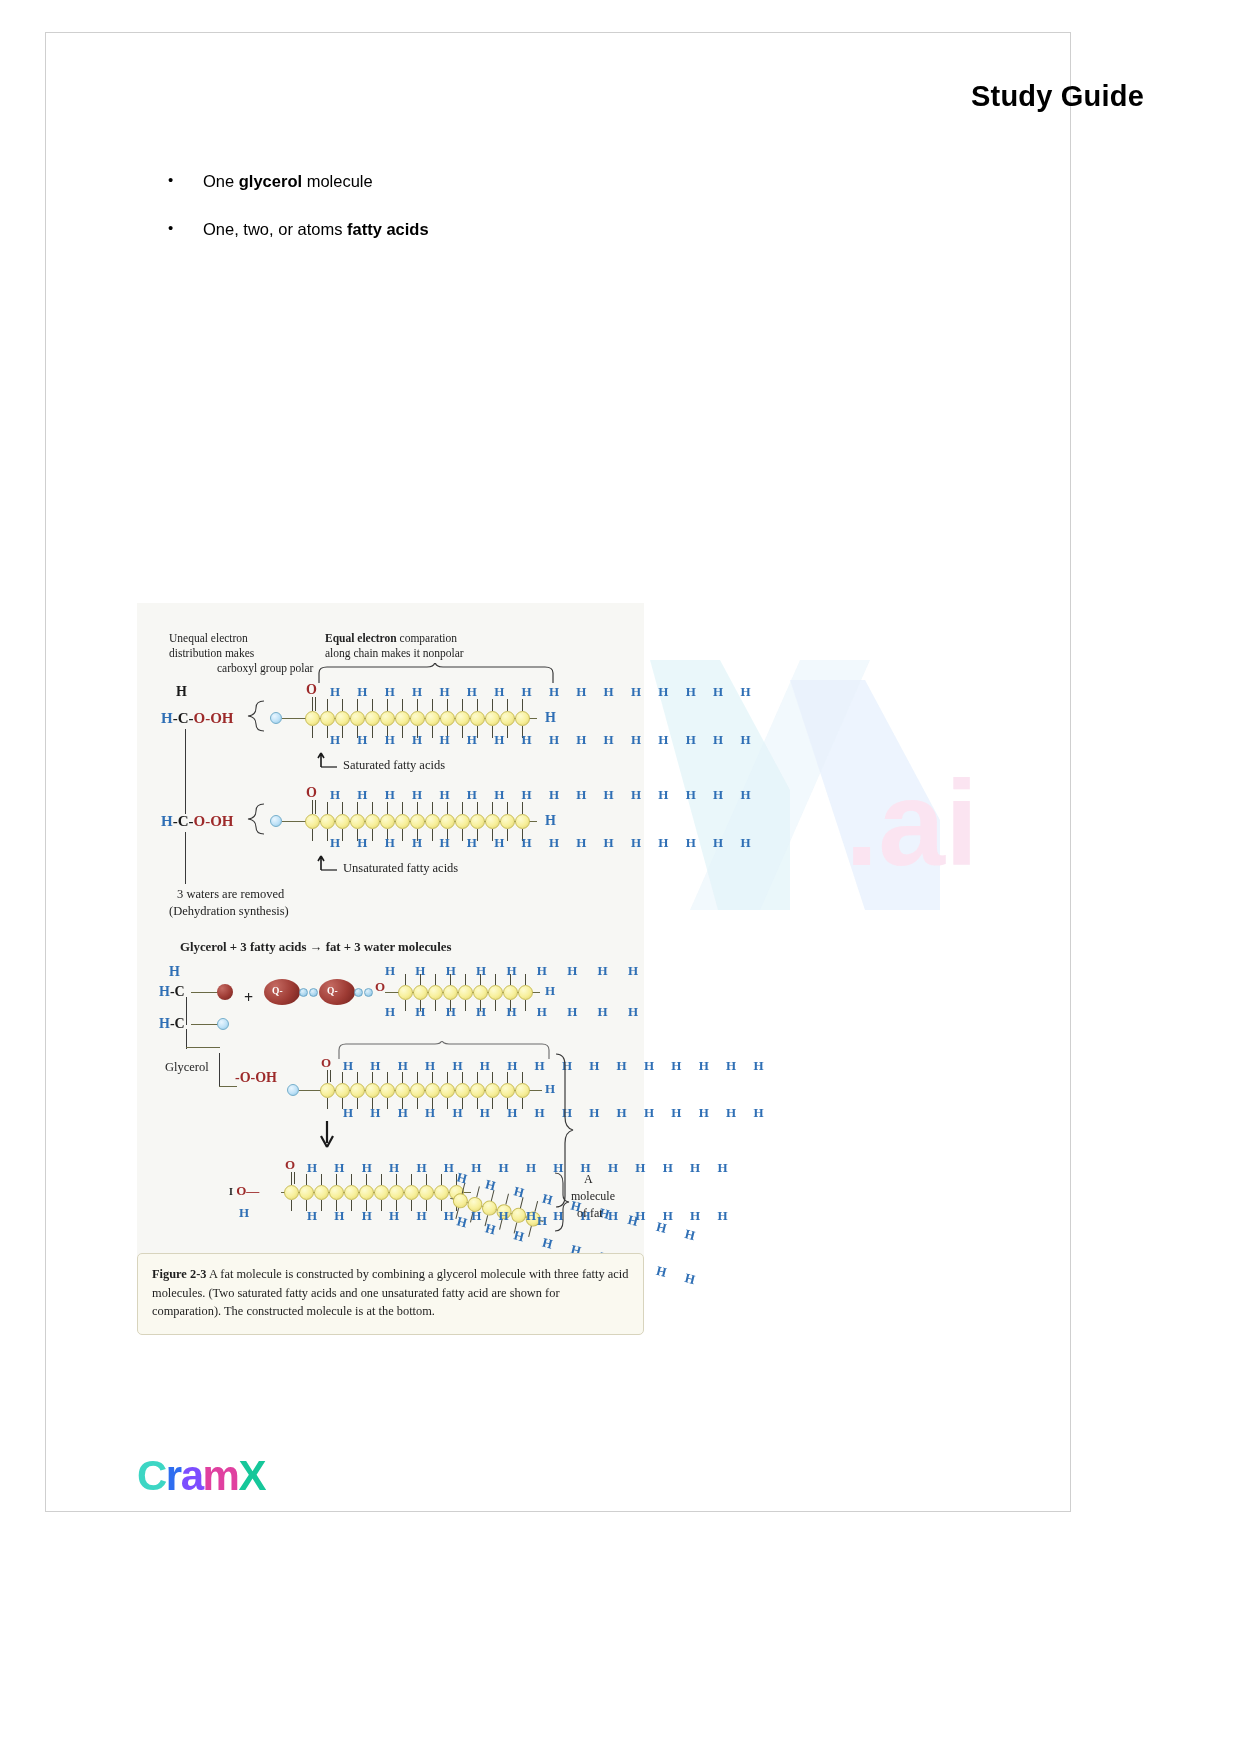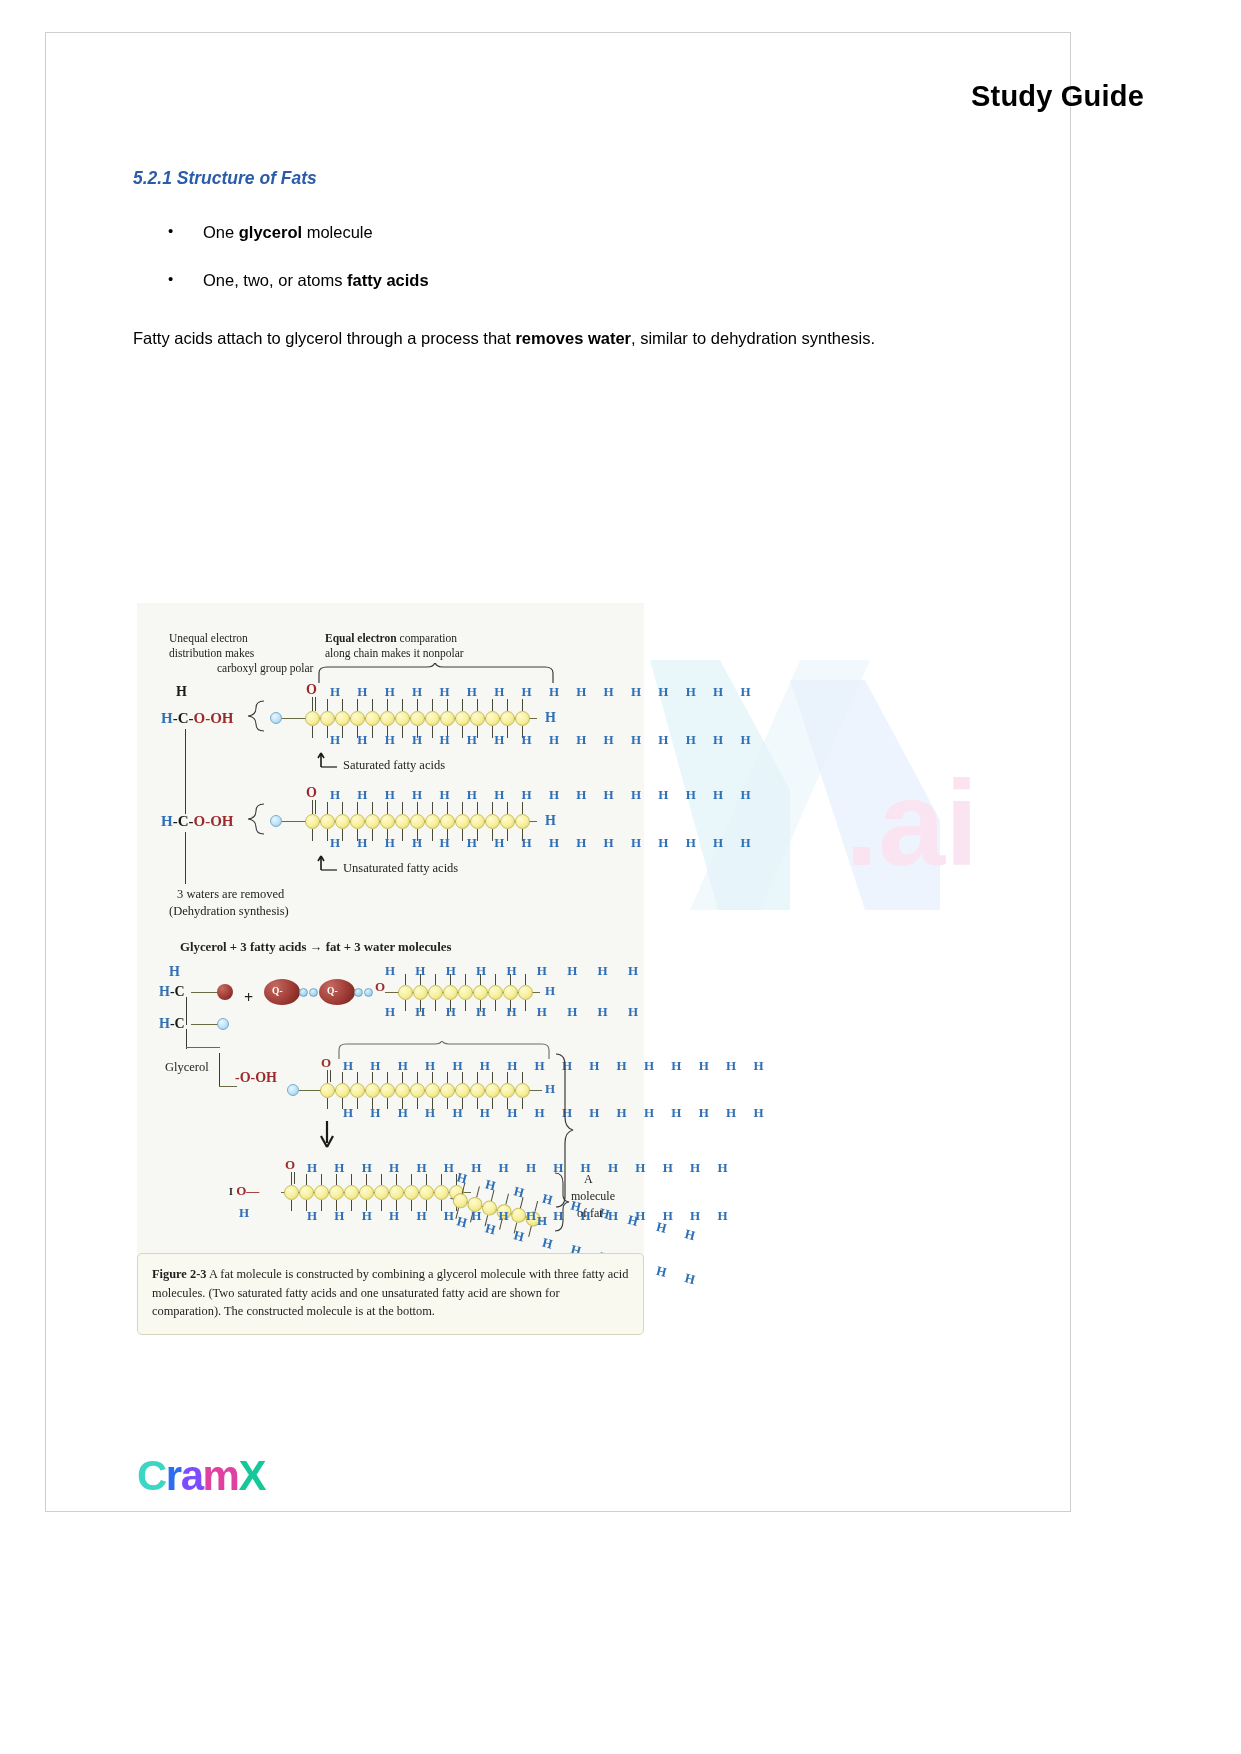--- a/index.html
+++ b/index.html
@@ -182,37 +182,35 @@
 </head>
 <body>
 
 <div class="page">
   <div class="page-border"></div>
 
   <div class="doc-title">Study Guide</div>
 
   <div class="content">
 
-    <h2 class="section-heading">5.2.1 Structure of Fats</h2>
 
 
     <ul class="bullets">
       <li>
         <span class="bullet-dot">•</span>
         <span>One </span><b>glycerol</b><span> molecule</span>
       </li>
       <li>
         <span class="bullet-dot">•</span>
         <span>One, two, or atoms </span><b>fatty acids</b><span></span>
       </li>
     </ul>
 
 
 
-    <p class="body-text"><span>Fatty acids attach to glycerol through a process that </span><b>removes water</b><span>, similar to dehydration synthesis.</span></p>
   </div>
 
   <svg class="watermark" viewBox="0 0 360 250">
     <polygon points="10,0 80,0 150,130 150,250 78,250" fill="#d9f2f7"></polygon>
     <polygon points="160,0 230,0 120,250 50,250" fill="#cfe8f5" opacity="0.5"></polygon>
     <polygon points="150,20 225,20 300,160 300,250 225,250" fill="#d6e6fb" opacity="0.8"></polygon>
     <text x="205" y="205" font-family="Liberation Sans, sans-serif" font-size="120" font-weight="bold" fill="#f8cfe6">.ai</text>
   </svg>
 
   <div class="figure-wrap">

